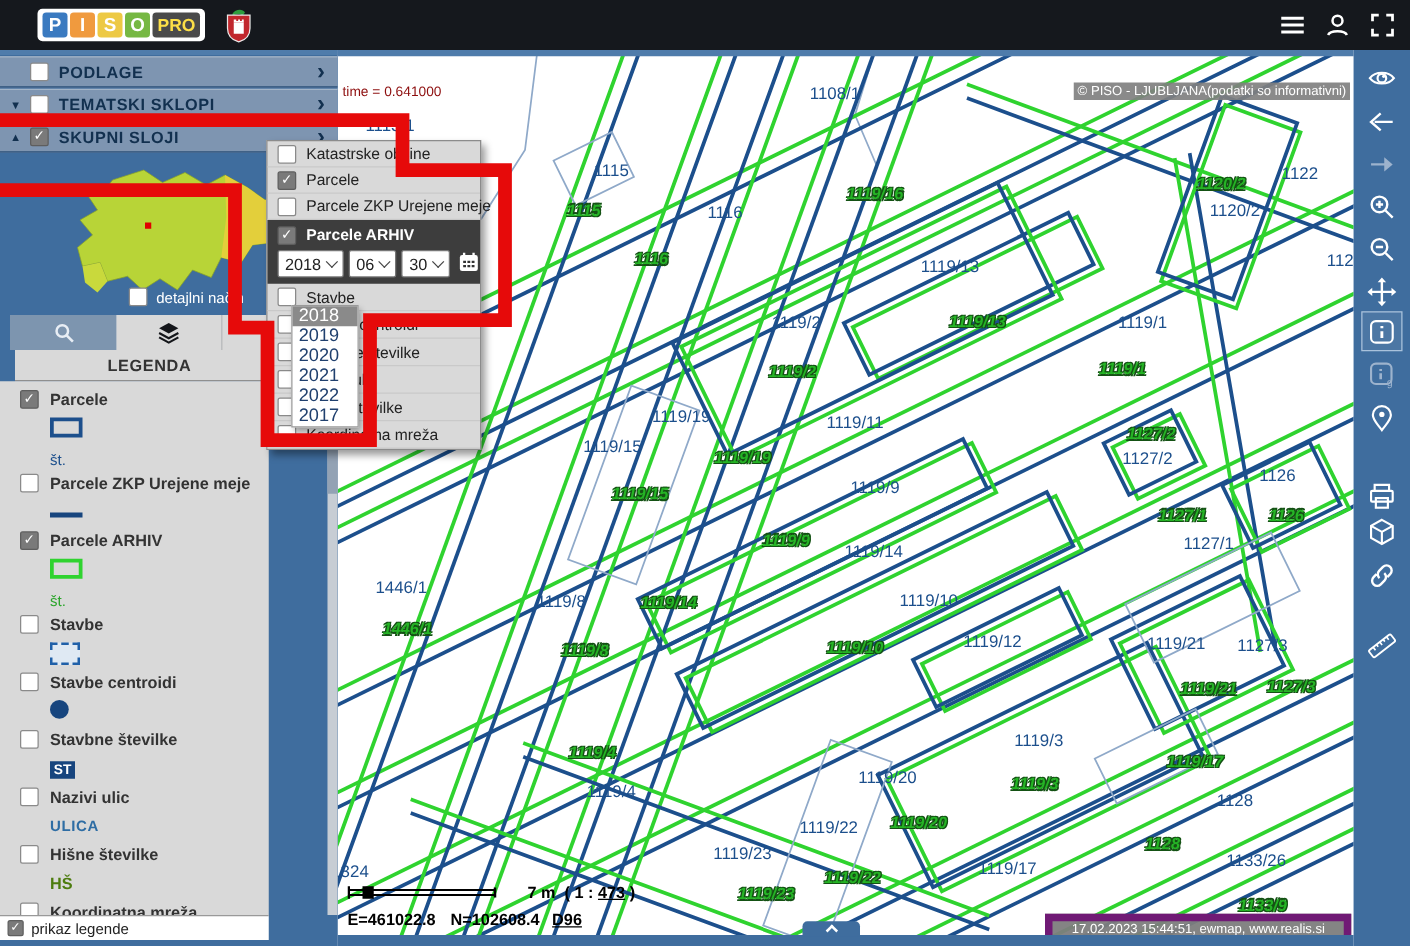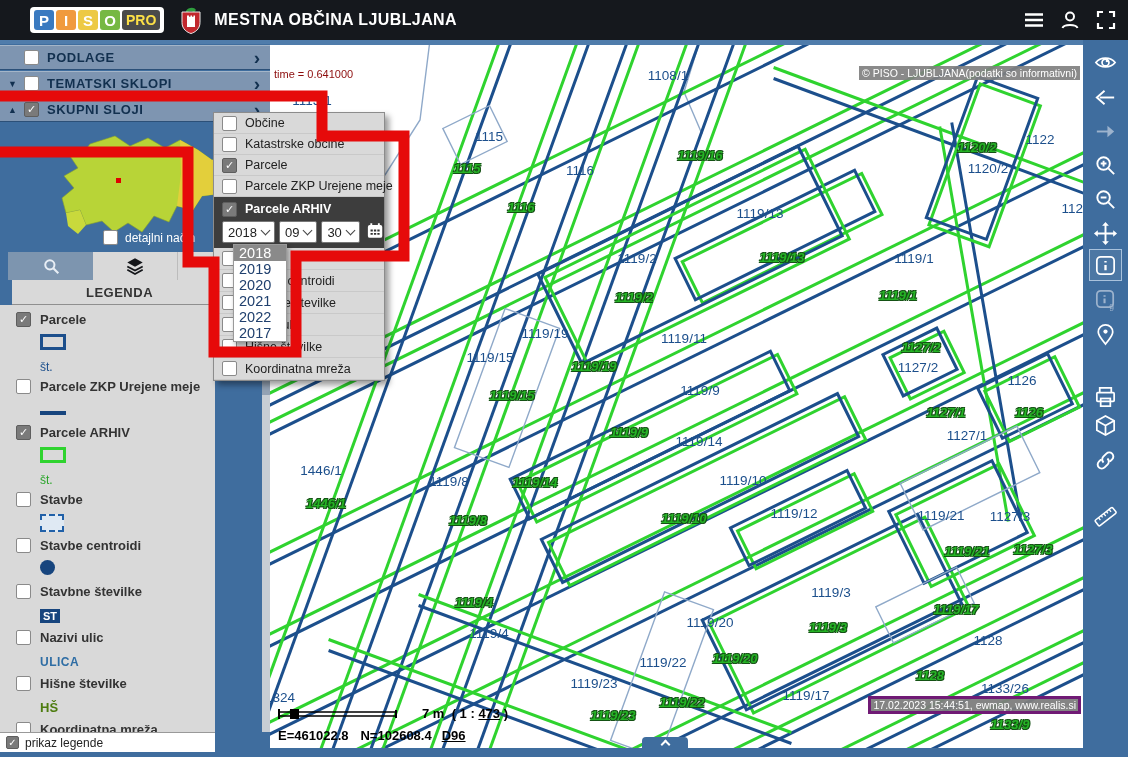--- a/index.html
+++ b/index.html
@@ -86,21 +86,21 @@
   .pb, .pg { position:absolute; transform:translate(-50%,-50%); white-space:nowrap; }
   .pb { color:#1c4f8c; font-size:13.5px; }
   .pg { color:#25b425; font-size:13px; font-weight:bold; font-style:italic;
         text-shadow:-1px -1px 0 #145214, 1px -1px 0 #145214, -1px 1px 0 #145214, 1px 1px 0 #145214; }
   #scalebar { position:absolute; left:8px; top:666px; display:flex; align-items:center; gap:24px; z-index:3; }
   #scaletxt { font-size:13px; font-weight:bold; color:#000; }
   #scaletxt .und { text-decoration:underline; cursor:pointer; }
   #coords { position:absolute; left:8px; top:688px; font-size:13px; font-weight:bold; color:#000; z-index:3; }
   #coords .und { text-decoration:underline; cursor:pointer; margin-left:10px; }
   #coords .sp { margin-left:12px; }
-  #stamp { position:absolute; right:2px; top:656px; background:rgba(125,125,125,.95); border:3px solid #701a75; color:#fff; font-size:10.5px; padding:0 2px; z-index:3; }
+  #stamp { position:absolute; right:2px; top:691px; background:rgba(125,125,125,.95); border:6px solid #701a75; color:#fff; font-size:10.5px; padding:0 15px; z-index:3; }
   #map-bluebottom { position:absolute; left:0; top:708px; width:813px; height:9px; background:#3f6d9e; z-index:3; }
   #collapse-tab { position:absolute; left:372px; top:697px; width:46px; height:12px; background:#3f6d9e; border-radius:4px 4px 0 0; display:flex; align-items:center; justify-content:center; z-index:4; cursor:pointer; }
   #collapse-tab .up { width:7px; height:7px; border-left:2px solid #fff; border-top:2px solid #fff; transform:rotate(45deg); margin-top:3px; }
 
   
   #toolbar { position:absolute; right:0; top:40px; width:45px; height:717px; background:#3f6d9e; z-index:10; }
   .tool { position:absolute; left:6px; width:33px; height:32px; display:flex; align-items:center; justify-content:center; color:#fff; cursor:pointer; border:1px solid transparent; }
   .tool svg { width:25px; height:25px; }
   .tool.disabled { color:#9db3cd; }
   .tool.active { border:1px solid #a9c2dc; background:rgba(255,255,255,.07); }
@@ -120,21 +120,20 @@
         <span class="ltile" style="background:#edc944">S</span>
         <span class="ltile" style="background:#76b843">O</span>
         <span id="logo-pro">PRO</span>
       </div>
     <svg id="coat" viewBox="0 0 22 30">
       <path d="M6 6c2-3.5 8-4.5 10-1l-2 2.5c-2-2-6-1.5-8 .5z" fill="#2e9e3e"></path>
       <path d="M2 7h18v10.5c0 7-5.5 10-9 11-3.5-1-9-4-9-11z" fill="#c1272d" stroke="#e9e9e9" stroke-width="1"></path>
       <path d="M7 13v-2.5h2v1.2h1.5v-1.2H12v1.2h1.5v-1.2H15V13z" fill="#fff"></path>
       <rect x="7" y="13" width="8" height="9" fill="#fff"></rect>
     </svg>
-    <div id="apptitle">MESTNA OBČINA LJUBLJANA</div>
     <div id="topicons">
         <span class="tico"><svg viewBox="0 0 24 24">
             <path d="M3 6.5h18M3 12h18M3 17.5h18" stroke="#fff" stroke-width="2.4" fill="none"></path>
           </svg></span>
         <span class="tico"><svg viewBox="0 0 24 24">
             <circle cx="12" cy="8.5" r="4" fill="none" stroke="#fff" stroke-width="2"></circle>
             <path d="M4.5 20c1.5-4 13.5-4 15 0" fill="none" stroke="#fff" stroke-width="2"></path>
           </svg></span>
         <span class="tico"><svg viewBox="0 0 24 24">
             <path d="M4 9V4h5M15 4h5v5M20 15v5h-5M9 20H4v-5" fill="none" stroke="#fff" stroke-width="2.2"></path>
@@ -538,24 +537,20 @@
             <rect x="1.5" y="9.5" width="23" height="7.5" rx="1.5" fill="none" stroke="currentColor" stroke-width="1.6"></rect>
             <path d="M6.5 9.5v3.2M10 9.5v2.4M13.5 9.5v3.2M17 9.5v2.4M20.5 9.5v3.2" stroke="currentColor" stroke-width="1.4" fill="none"></path>
           </g>
         </svg>
       </div>
     </div>
 
   <div id="layersmenu">
       <div class="lm-row">
         <span class="cb"></span>
-        <span class="lm-lbl">Občine</span>
-      </div>
-      <div class="lm-row">
-        <span class="cb"></span>
         <span class="lm-lbl">Katastrske občine</span>
       </div>
       <div class="lm-row">
         <span class="cb on">✓</span>
         <span class="lm-lbl">Parcele</span>
       </div>
       <div class="lm-row">
         <span class="cb"></span>
         <span class="lm-lbl">Parcele ZKP Urejene meje</span>
       </div>
@@ -563,21 +558,21 @@
         <div class="top">
           <span class="cb on">✓</span>
           <span class="lm-lbl">Parcele ARHIV</span>
         </div>
         <div id="lm-dates">
           <span class="dsel">
             <span>2018</span>
             <span class="vchev"></span>
           </span>
           <span class="dsel">
-            <span>09</span>
+            <span>06</span>
             <span class="vchev"></span>
           </span>
           <span class="dsel">
             <span>30</span>
             <span class="vchev"></span>
           </span>
           <span id="cal-icon"><svg viewBox="0 0 24 24">
               <rect x="2.5" y="4" width="19" height="17" rx="2.5" fill="#fff"></rect>
               <path d="M7 1.5v4M17 1.5v4" stroke="#fff" stroke-width="2.5"></path>
               <path d="M6 10h3v2.5H6zM10.5 10h3v2.5h-3zM15 10h3v2.5h-3zM6 14.5h3V17H6zM10.5 14.5h3V17h-3zM15 14.5h3V17h-3z" fill="#333"></path>

